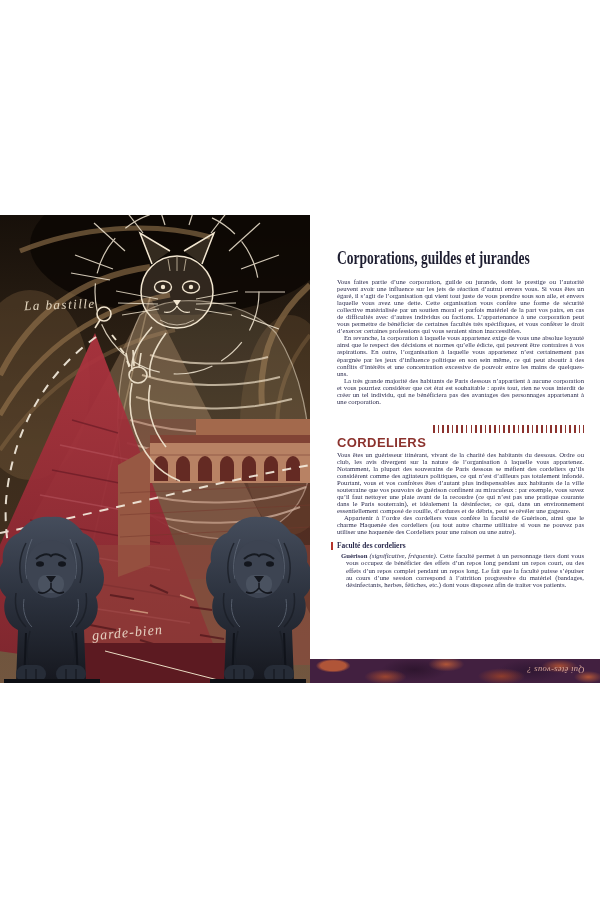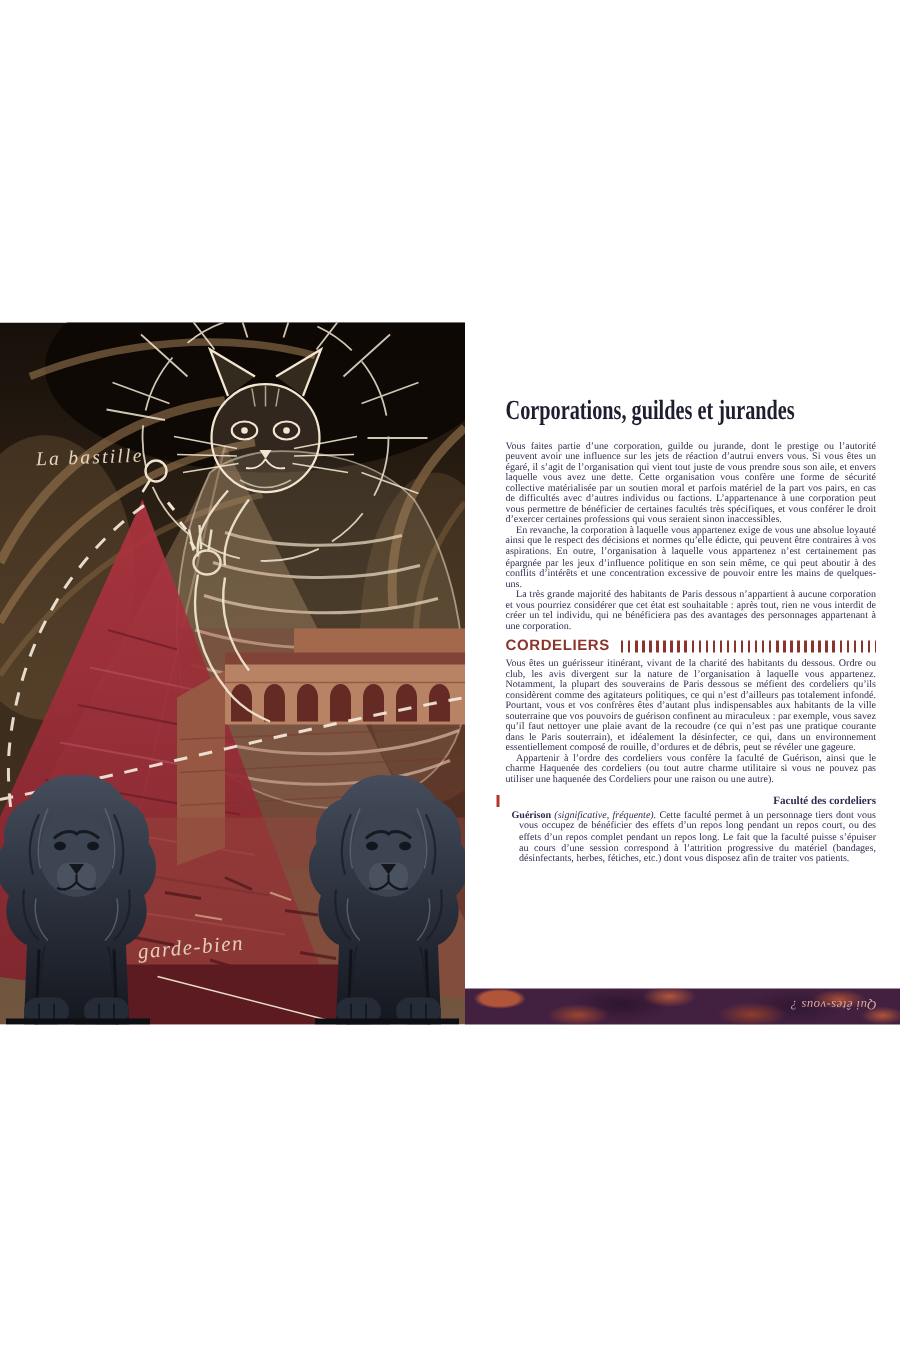--- a/index.html
+++ b/index.html
@@ -9,39 +9,39 @@
   }
 
   
   .art { position:absolute; left:0; top:215px; width:310px; height:468px; }
   .art svg { display:block; }
   .caption { position:absolute; font-style:italic; color:#ecdfc8; pointer-events:none; }
   .caption-top { left:24px; top:82px; font-size:13px; letter-spacing:1.5px; transform:rotate(-2deg); opacity:.95; }
   .caption-bottom { left:92px; top:410px; font-size:14px; letter-spacing:1px; transform:rotate(-5deg); opacity:.85; color:#f3e8d6; }
 
   
-  .column { position:absolute; left:337px; top:264px; width:247px; color:#2c2c4e; }
+  .column { position:absolute; left:337px; top:248px; width:247px; color:#2c2c4e; }
   .title {
     margin:0 0 9px 0; font-weight:bold; font-size:18.5px; line-height:21px;
     color:#1e1e31; white-space:nowrap; transform:scaleX(.73); transform-origin:left bottom;
   }
   .para { margin:0; font-size:6.7px; line-height:7.05px; text-align:justify; text-indent:7px; hyphens:auto; }
   .para.first { text-indent:0; }
   .section-head { display:flex; align-items:center; margin:5px 0 3px 0; }
   .section-label {
-    font-family:"Liberation Sans", sans-serif; font-weight:bold; font-size:10px;
-    color:#8c332e; letter-spacing:.4px; line-height:10px;
+    font-family:"Liberation Sans", sans-serif; font-weight:bold; font-size:13px;
+    color:#8c332e; letter-spacing:.4px; line-height:10px;margin-top:28px;
   }
   .section-bars {
     flex:1; height:7.5px; margin-left:7px;
     background:repeating-linear-gradient(90deg,#8c332e 0 1.6px, transparent 1.6px 4.7px);
   }
   .subhead {
     margin:7px 0 2px -6px; padding-left:4px; border-left:2px solid #b5342c;
-    font-weight:bold; font-size:7.4px; line-height:8px; color:#2c2c4e;text-align:right;
+    font-weight:bold; font-size:7.4px; line-height:8px; color:#2c2c4e;
   }
   .entry { margin:0; font-size:6.7px; line-height:7.05px; text-align:justify; padding-left:9px; text-indent:-5px; hyphens:auto; }
   .term { font-weight:bold; }
   .qual { font-style:italic; }
 
   
   .pagenum { position:absolute; left:585px; top:643px; width:28px; text-align:right;
     font-size:7.5px; font-weight:bold; color:#b5342c; }
   .band {
     position:absolute; left:310px; top:659px; width:290px; height:24px;

